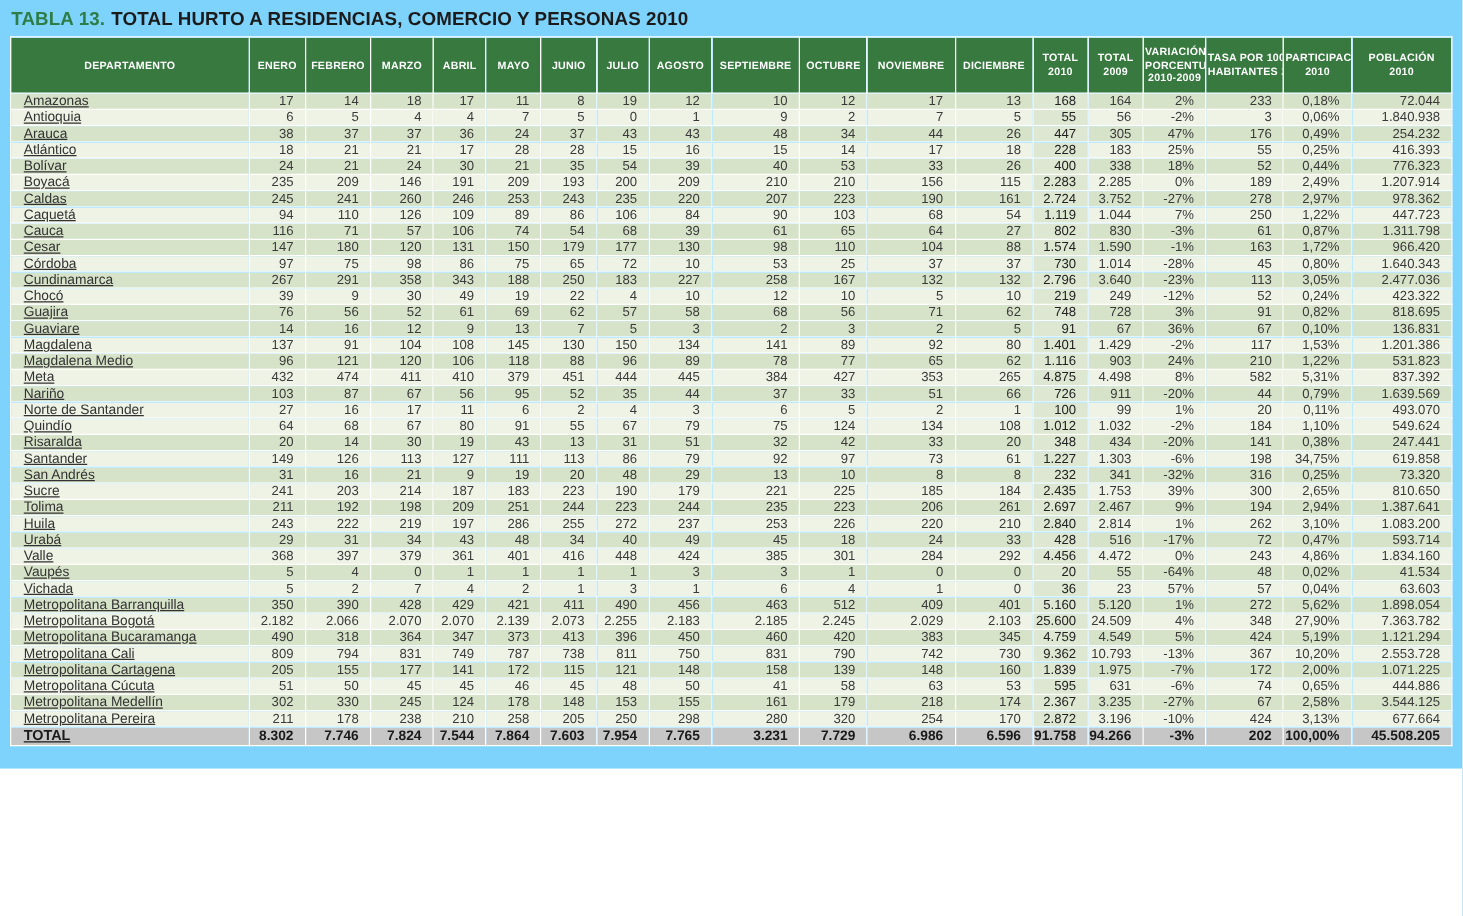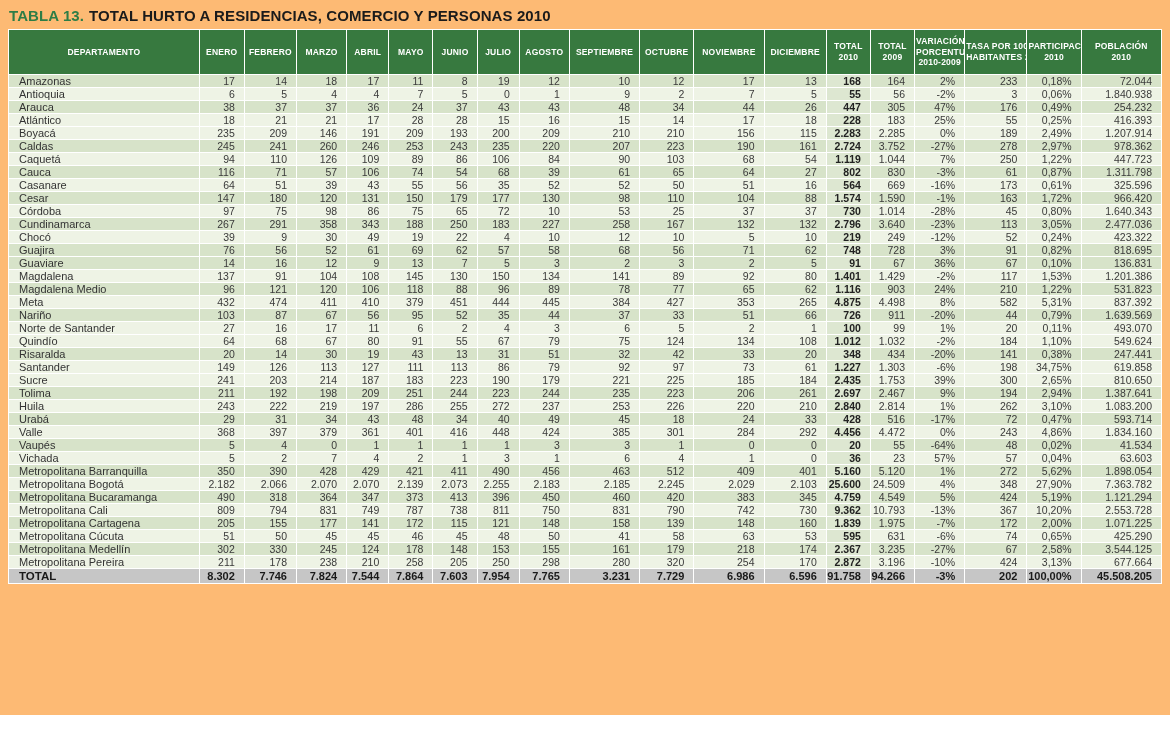--- a/index.html
+++ b/index.html
@@ -1,21 +1,21 @@
 <!DOCTYPE html>
 <html><head>
 <meta charset="utf-8">
 <style>
   * { margin: 0; padding: 0; box-sizing: border-box; }
   html, body {
     background: #ffffff;
     font-family: "Liberation Sans", "DejaVu Sans", sans-serif;
     width: 1170px;
   }
-  .page { width: 1170px; height: 715px; background: #fdba74; overflow: hidden; }
+  .page { width: 1170px; height: 615px; background: #7dd3fc; overflow: hidden; }
   .title-bar {
     padding: 7px 0 5px 9px;
     font-size: 15px;
     font-weight: bold;
     letter-spacing: 0.1px;
     color: #1b1b1b;
   }
   .title-prefix { color: #2e7d46; margin-right: 5px; }
   .title-text { color: #1b1b1b; }
 
@@ -48,26 +48,27 @@
     color: #3a3a3a;
     text-align: right;
     padding: 0 9px 0 0;
     vertical-align: middle;
   }
   tbody td.dept {
     text-align: left;
     padding: 0 0 0 10px;
     font-size: 11px;
     color: #333333;
+    text-decoration: underline;
   }
   tr.row-even td { background: #d7e3c9; }
   tr.row-odd  td { background: #eef3e5; }
   tbody td.tcol {
     background: #dde7d1 !important;
-    font-weight: bold;
+    font-weight: normal;
     color: #222222;
   }
   tr.total-row td {
     background: #c6c6c6 !important;
     font-weight: bold;
     color: #1a1a1a;
     height: 15px;
     font-size: 11px;
   }
   tr.total-row td.dept { font-size: 11.5px; }
@@ -250,20 +251,41 @@
           <td>14</td>
           <td>17</td>
           <td>18</td>
           <td class="tcol">228</td>
           <td>183</td>
           <td>25%</td>
           <td>55</td>
           <td>0,25%</td>
           <td>416.393</td>
         </tr>
+        <tr class="row-even">
+          <td class="dept">Bolívar</td>
+          <td>24</td>
+          <td>21</td>
+          <td>24</td>
+          <td>30</td>
+          <td>21</td>
+          <td>35</td>
+          <td>54</td>
+          <td>39</td>
+          <td>40</td>
+          <td>53</td>
+          <td>33</td>
+          <td>26</td>
+          <td class="tcol">400</td>
+          <td>338</td>
+          <td>18%</td>
+          <td>52</td>
+          <td>0,44%</td>
+          <td>776.323</td>
+        </tr>
         <tr class="row-odd">
           <td class="dept">Boyacá</td>
           <td>235</td>
           <td>209</td>
           <td>146</td>
           <td>191</td>
           <td>209</td>
           <td>193</td>
           <td>200</td>
           <td>209</td>
@@ -334,41 +356,20 @@
           <td>65</td>
           <td>64</td>
           <td>27</td>
           <td class="tcol">802</td>
           <td>830</td>
           <td>-3%</td>
           <td>61</td>
           <td>0,87%</td>
           <td>1.311.798</td>
         </tr>
-        <tr class="row-odd">
-          <td class="dept">Casanare</td>
-          <td>64</td>
-          <td>51</td>
-          <td>39</td>
-          <td>43</td>
-          <td>55</td>
-          <td>56</td>
-          <td>35</td>
-          <td>52</td>
-          <td>52</td>
-          <td>50</td>
-          <td>51</td>
-          <td>16</td>
-          <td class="tcol">564</td>
-          <td>669</td>
-          <td>-16%</td>
-          <td>173</td>
-          <td>0,61%</td>
-          <td>325.596</td>
-        </tr>
         <tr class="row-even">
           <td class="dept">Cesar</td>
           <td>147</td>
           <td>180</td>
           <td>120</td>
           <td>131</td>
           <td>150</td>
           <td>179</td>
           <td>177</td>
           <td>130</td>
@@ -649,20 +650,41 @@
           <td>97</td>
           <td>73</td>
           <td>61</td>
           <td class="tcol">1.227</td>
           <td>1.303</td>
           <td>-6%</td>
           <td>198</td>
           <td>34,75%</td>
           <td>619.858</td>
         </tr>
+        <tr class="row-even">
+          <td class="dept">San Andrés</td>
+          <td>31</td>
+          <td>16</td>
+          <td>21</td>
+          <td>9</td>
+          <td>19</td>
+          <td>20</td>
+          <td>48</td>
+          <td>29</td>
+          <td>13</td>
+          <td>10</td>
+          <td>8</td>
+          <td>8</td>
+          <td class="tcol">232</td>
+          <td>341</td>
+          <td>-32%</td>
+          <td>316</td>
+          <td>0,25%</td>
+          <td>73.320</td>
+        </tr>
         <tr class="row-odd">
           <td class="dept">Sucre</td>
           <td>241</td>
           <td>203</td>
           <td>214</td>
           <td>187</td>
           <td>183</td>
           <td>223</td>
           <td>190</td>
           <td>179</td>
@@ -920,21 +942,21 @@
           <td>50</td>
           <td>41</td>
           <td>58</td>
           <td>63</td>
           <td>53</td>
           <td class="tcol">595</td>
           <td>631</td>
           <td>-6%</td>
           <td>74</td>
           <td>0,65%</td>
-          <td>425.290</td>
+          <td>444.886</td>
         </tr>
         <tr class="row-even">
           <td class="dept">Metropolitana Medellín</td>
           <td>302</td>
           <td>330</td>
           <td>245</td>
           <td>124</td>
           <td>178</td>
           <td>148</td>
           <td>153</td>

